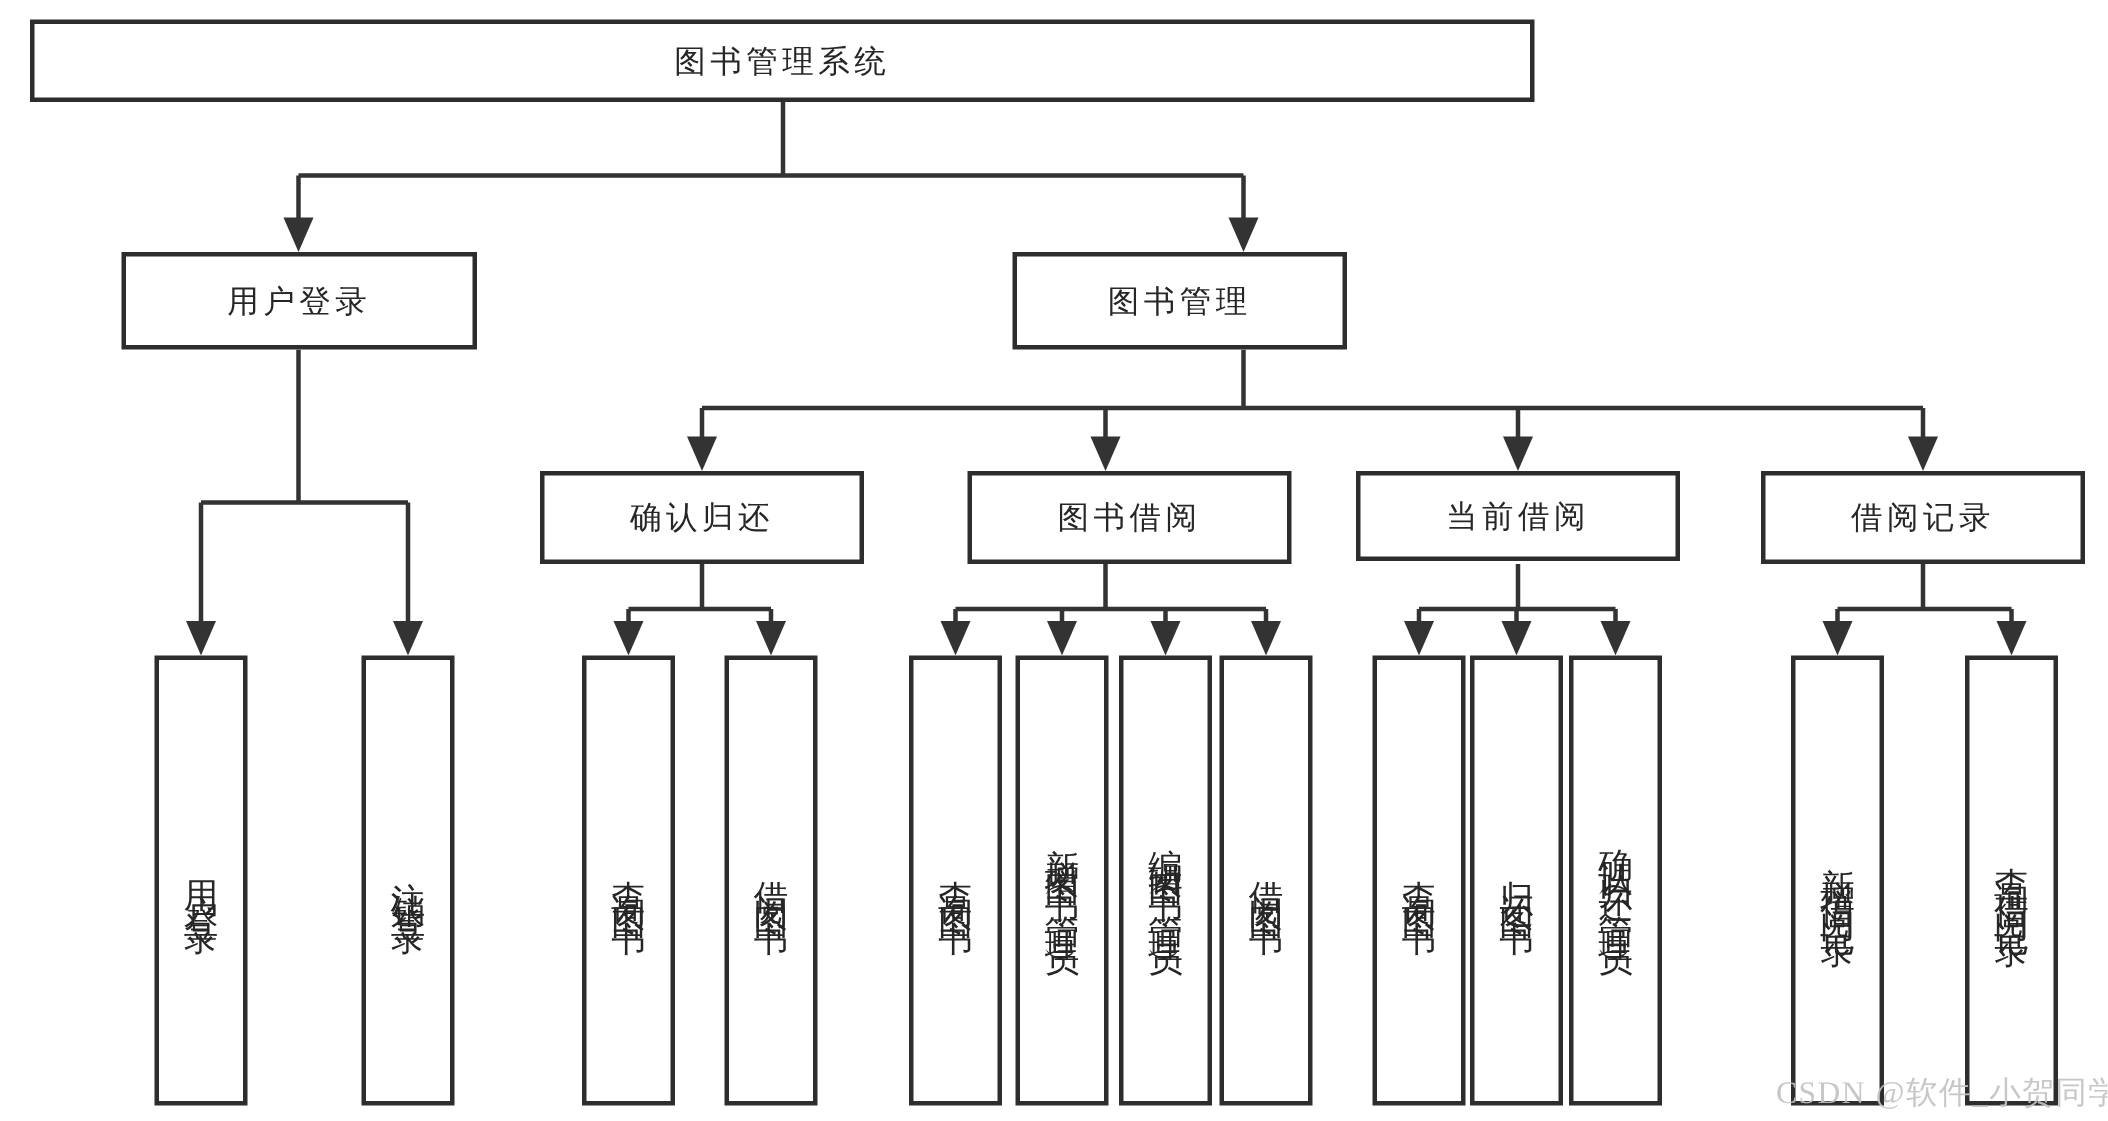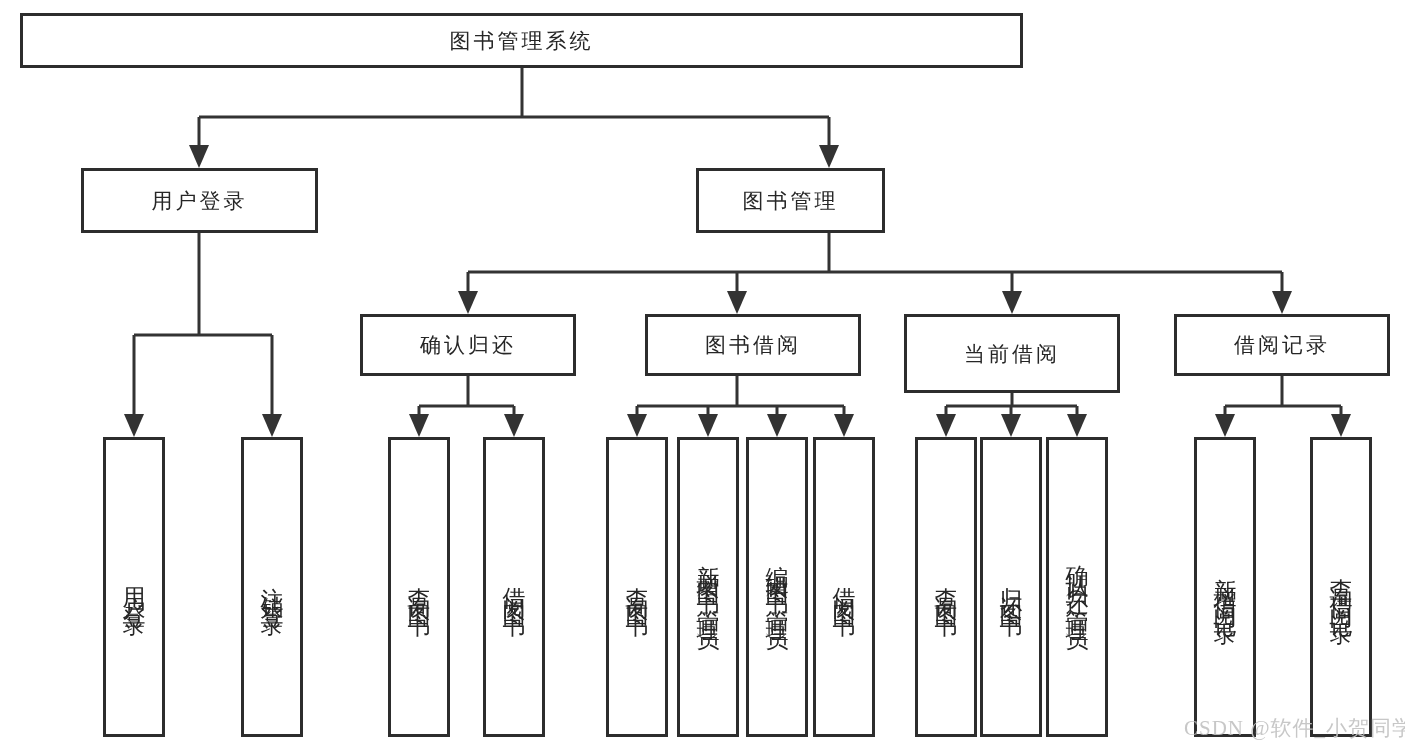--- a/index.html
+++ b/index.html
@@ -114,31 +114,31 @@
     </g>
   </svg>
 
   <div class="hbox" style="left:20px; top:13px; width:1003px; height:55px;">
     <span class="hlabel">图书管理系统</span>
   </div>
 
   <div class="hbox" style="left:81px; top:168px; width:237px; height:65px;">
     <span class="hlabel">用户登录</span>
   </div>
-  <div class="hbox" style="left:696px; top:168px; width:189px; height:65px;">
+  <div class="hbox" style="left:675px; top:168px; width:223px; height:65px;">
     <span class="hlabel">图书管理</span>
   </div>
 
   <div class="hbox" style="left:360px; top:314px; width:216px; height:62px;">
     <span class="hlabel">确认归还</span>
   </div>
   <div class="hbox" style="left:645px; top:314px; width:216px; height:62px;">
     <span class="hlabel">图书借阅</span>
   </div>
-  <div class="hbox" style="left:904px; top:314px; width:216px; height:79px;">
+  <div class="hbox" style="left:904px; top:314px; width:216px; height:60px;">
     <span class="hlabel">当前借阅</span>
   </div>
   <div class="hbox" style="left:1174px; top:314px; width:216px; height:62px;">
     <span class="hlabel">借阅记录</span>
   </div>
 
   <div class="vbox" style="left:103px;">
     <span class="vlabel">用户登录</span>
   </div>
   <div class="vbox" style="left:241px;">

